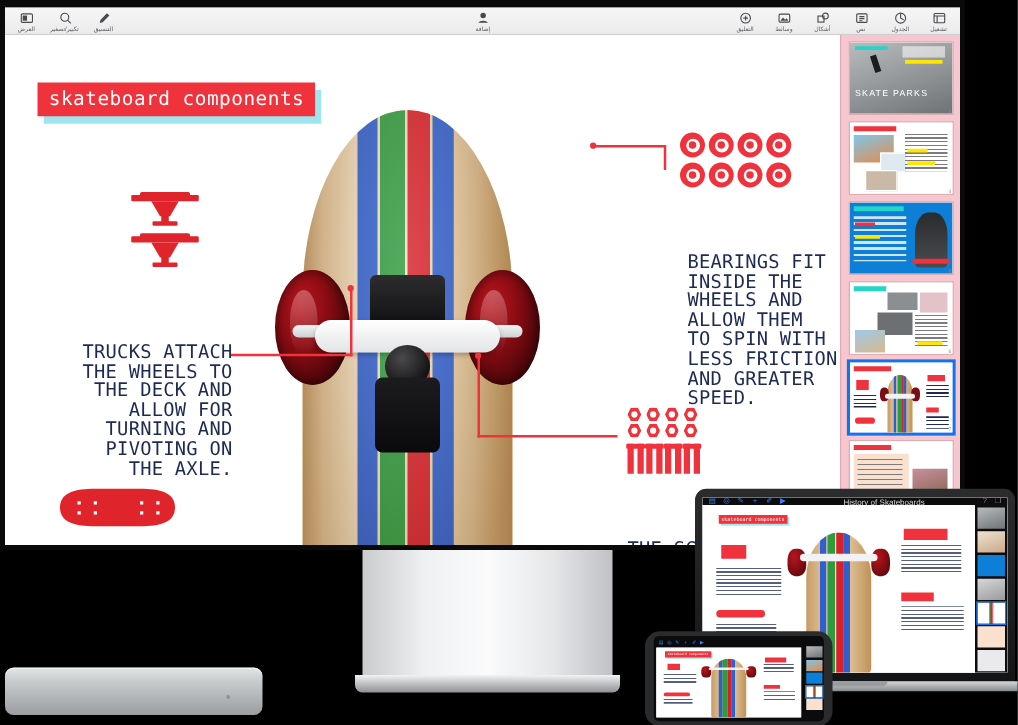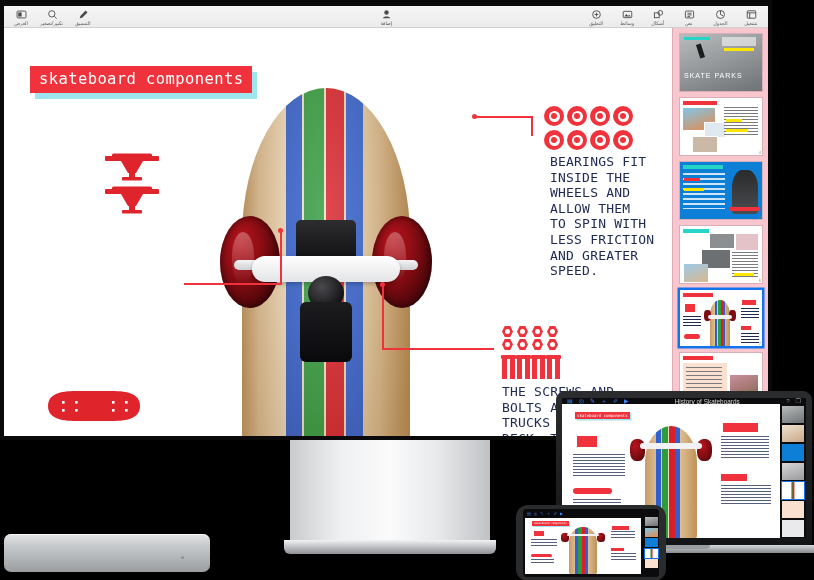--- a/index.html
+++ b/index.html
@@ -125,22 +125,22 @@
          clip-path: polygon(25% 0,75% 0,100% 50%,75% 100%,25% 100%,0 50%);
          position: relative; }
   .nut::after { content:""; position:absolute; left:3px; top:3px; width:5px; height:5px; background:#fff; border-radius:50%; }
   .screws { display:flex; gap: 2.5px; }
   .screw { width: 5px; height: 24px; background:#f0323c; position: relative; }
   .screw::before { content:""; position:absolute; left:-1.5px; top:0; width:8px; height:4px; background:#f0323c; border-radius:1px; }
 
   
   .slide-text {
     position: absolute; font-family: "DejaVu Sans Mono", monospace;
-    font-size: 13px; line-height: 15.6px; color: #1d2a52;
-    letter-spacing: 0.2px; white-space: pre-line;
+    font-size: 15px; line-height: 15.6px; color: #1d2a52;
+    letter-spacing: 0.2px; white-space: pre-line; margin-top: 48px;
   }
   .t-trucks   { left: 20px;  top: 198px; width: 162px; text-align: right; }
   .t-bearings { left: 546px; top: 126px; width: 150px; text-align: left; }
   .t-screws   { left: 498px; top: 356px; width: 170px; text-align: left; }
 
   
   .lead { position:absolute; background:#f0323c; }
   .lead-dot { position:absolute; width:5px; height:5px; border-radius:50%; background:#f0323c; }
 
   
@@ -418,20 +418,27 @@
           <div class="lead-dot" style="left:468px; top:86px;"></div>
 
           <div class="lead" style="left:180px; top:255px; width:98px; height:1.6px;"></div>
           <div class="lead" style="left:276px; top:202px; width:1.6px; height:55px;"></div>
           <div class="lead-dot" style="left:274px; top:200px;"></div>
 
           <div class="lead" style="left:378px; top:320px; width:112px; height:1.6px;"></div>
           <div class="lead" style="left:378px; top:256px; width:1.6px; height:66px;"></div>
           <div class="lead-dot" style="left:376px; top:254px;"></div>
 
+          <div class="slide-text t-trucks">TRUCKS ATTACH
+THE WHEELS TO
+THE DECK AND
+ALLOW FOR
+TURNING AND
+PIVOTING ON
+THE AXLE.</div>
           <div class="slide-text t-bearings">BEARINGS FIT
 INSIDE THE
 WHEELS AND
 ALLOW THEM
 TO SPIN WITH
 LESS FRICTION
 AND GREATER
 SPEED.</div>
           <div class="slide-text t-screws">THE SCREWS AND
 BOLTS ATTACH THE

